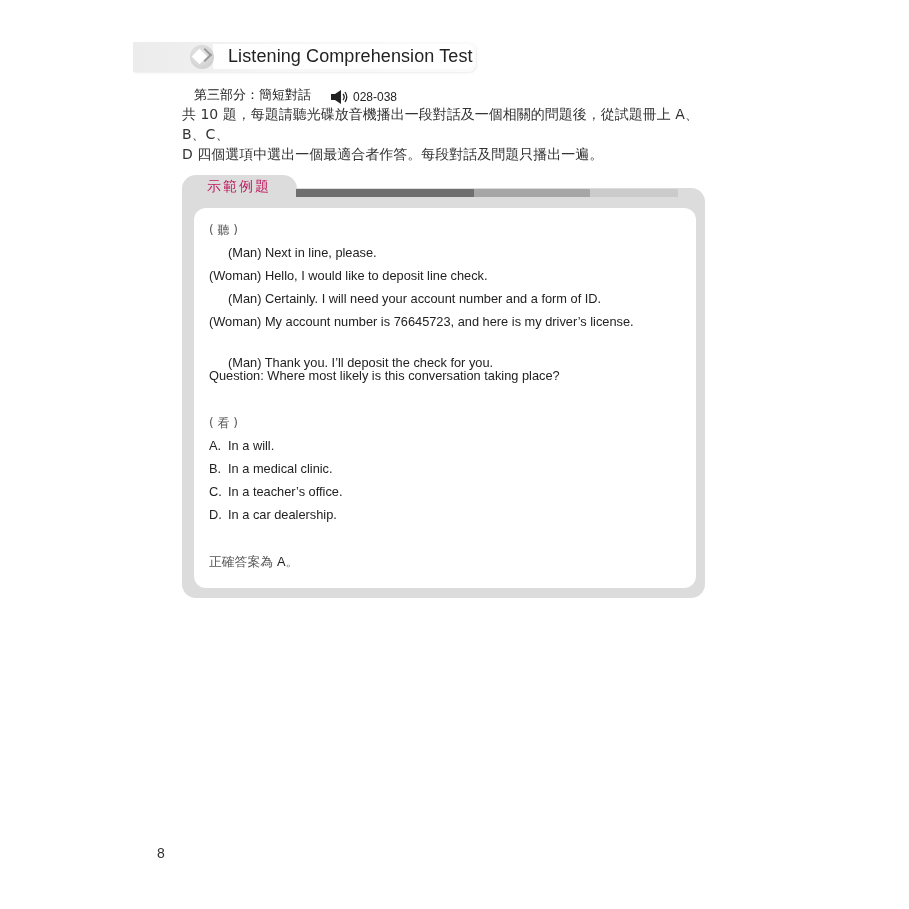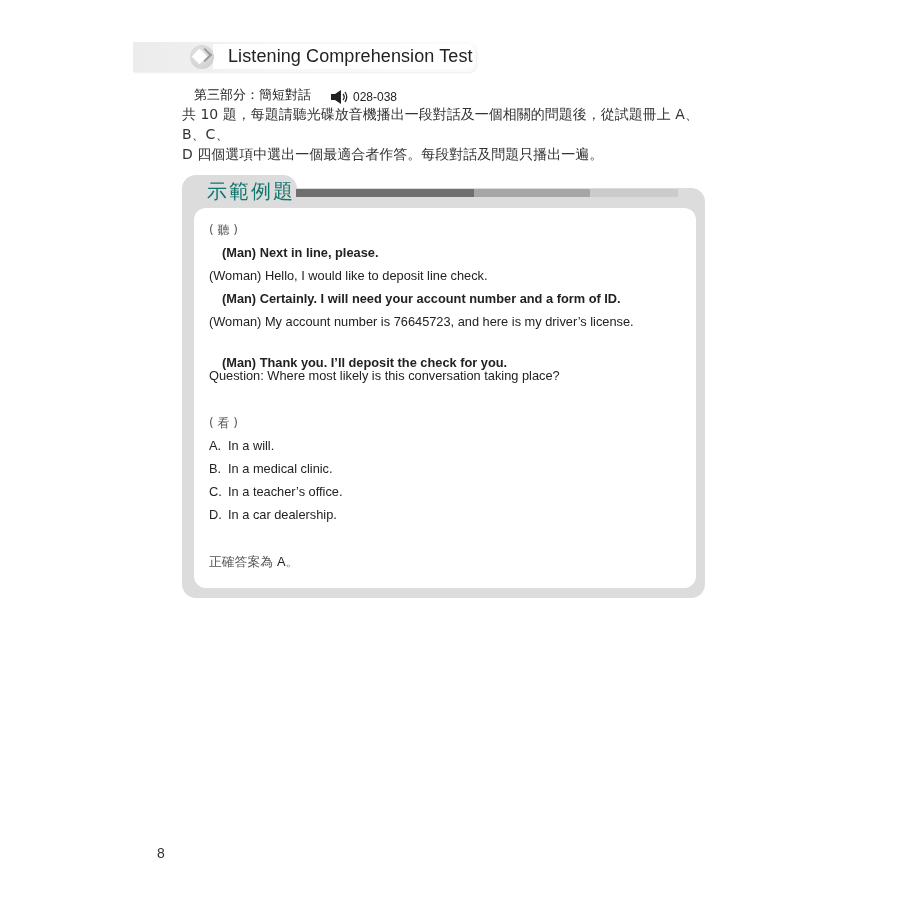--- a/index.html
+++ b/index.html
@@ -29,32 +29,32 @@
     .track-range { font-size: 12px; color: #222; }
 
     .instructions { position: absolute; left: 182px; top: 104px; width: 540px; font-size: 14px;
                     line-height: 20px; color: #333; font-family: "DejaVu Sans", sans-serif; }
 
     
     .example-outer { position: absolute; left: 182px; top: 188px; width: 523px; height: 410px;
                      background: #dcdcdc; border-radius: 14px; }
     .example-tab { position: absolute; left: 182px; top: 175px; width: 115px; height: 36px;
                    background: #dcdcdc; border-radius: 14px 14px 0 0; }
-    .tab-label { position: absolute; left: 207px; top: 178px; font-size: 20px; letter-spacing: 2px;
-                 color: #0f766e; font-family: Liberation Serif, serif; }
+    .tab-label { position: absolute; left: 207px; top: 178px; font-size: 14px; letter-spacing: 2px;
+                 color: #be185d; font-family: Liberation Serif, serif; }
     .stripe { position: absolute; top: 189px; height: 8px; }
     .stripe-1 { left: 296px; width: 181px; background: #6f6f6f; border-radius: 0 4px 0 0; }
     .stripe-2 { left: 474px; width: 118px; background: #a6a6a6; border-radius: 0 4px 0 0; }
     .stripe-3 { left: 590px; width: 88px; background: #cbcbcb; }
     .example-inner { position: absolute; left: 194px; top: 208px; width: 502px; height: 380px;
                      background: #ffffff; border-radius: 12px; }
 
     .content { position: absolute; left: 209px; top: 222px; width: 480px; font-size: 12.8px; color: #222; }
     .line { position: absolute; left: 0; white-space: nowrap; }
-    .indent { left: 13px; font-weight: bold; }
+    .indent { left: 19px; }
     .cjk-mark { font-family: "DejaVu Sans", sans-serif; font-size: 12px; color: #555; }
     .answer { font-family: "DejaVu Sans", sans-serif; color: #555; text-align: center; }
     .answer-letter { font-family: "Liberation Sans", sans-serif; color: #222; }
     .opt-letter { display: inline-block; width: 19px; }
 
     .page-number { position: absolute; left: 157px; top: 845px; font-size: 14px; color: #333; }
   </style>
 </head>
 <body>
 

